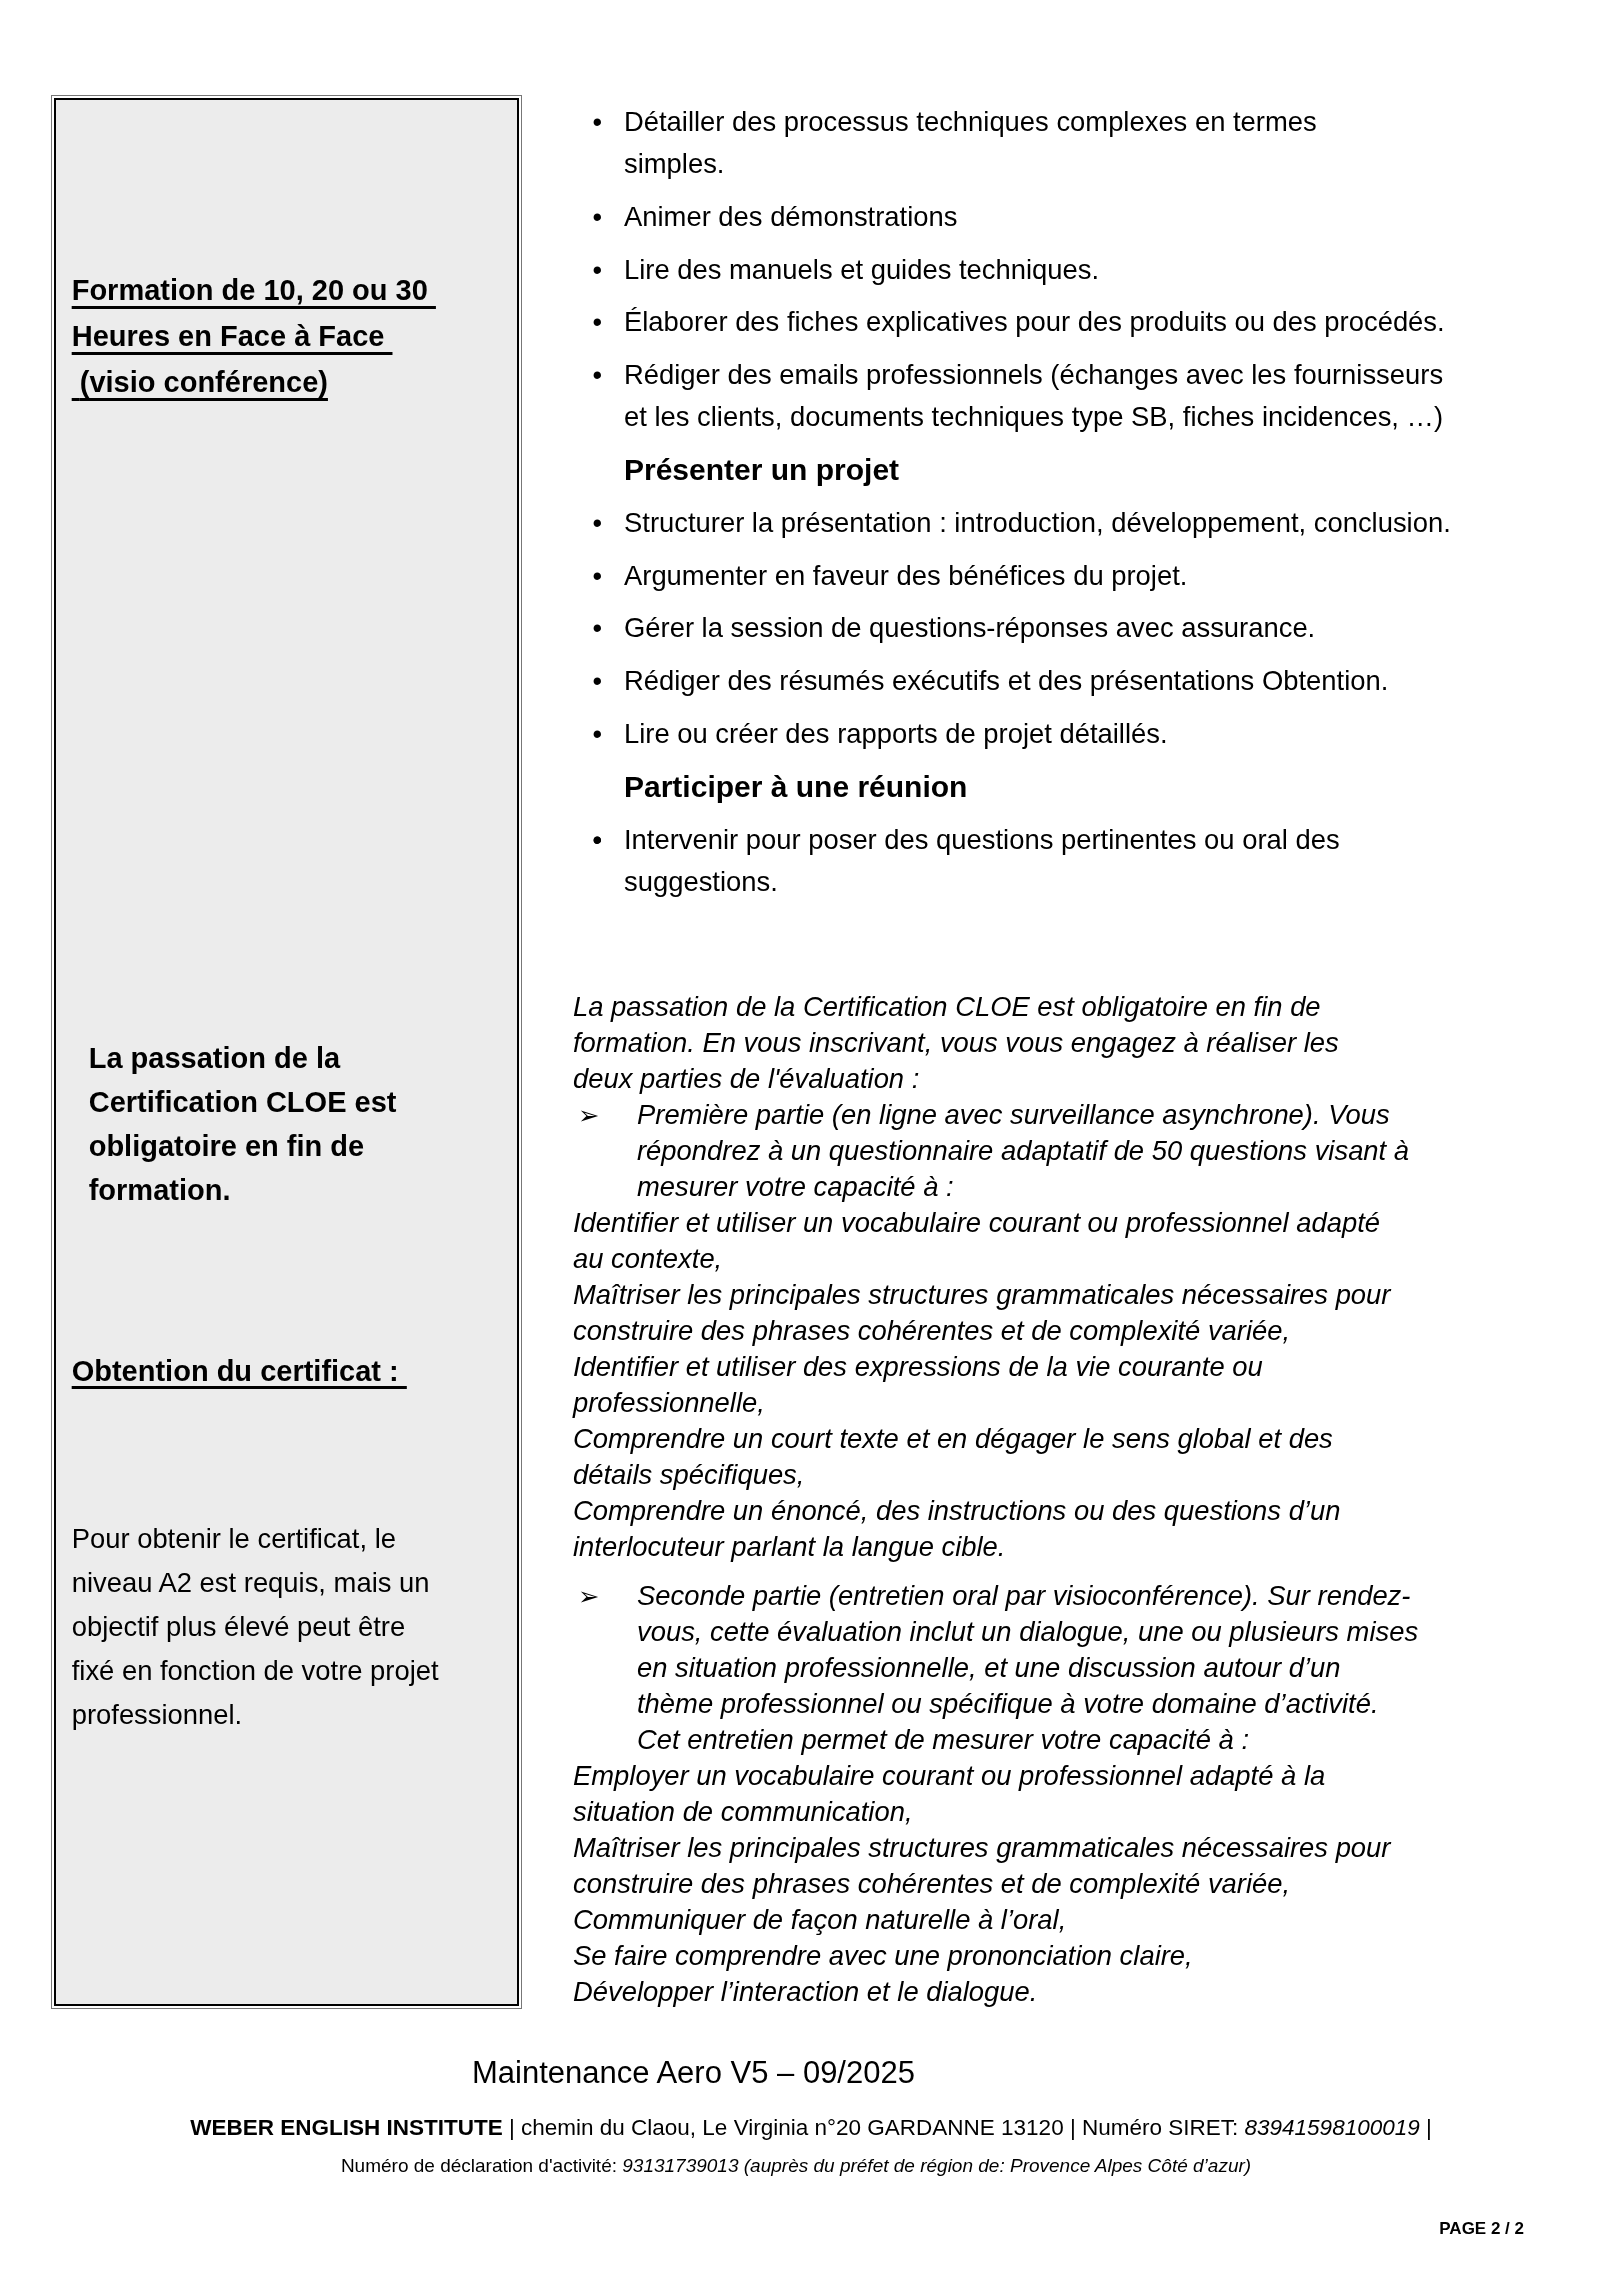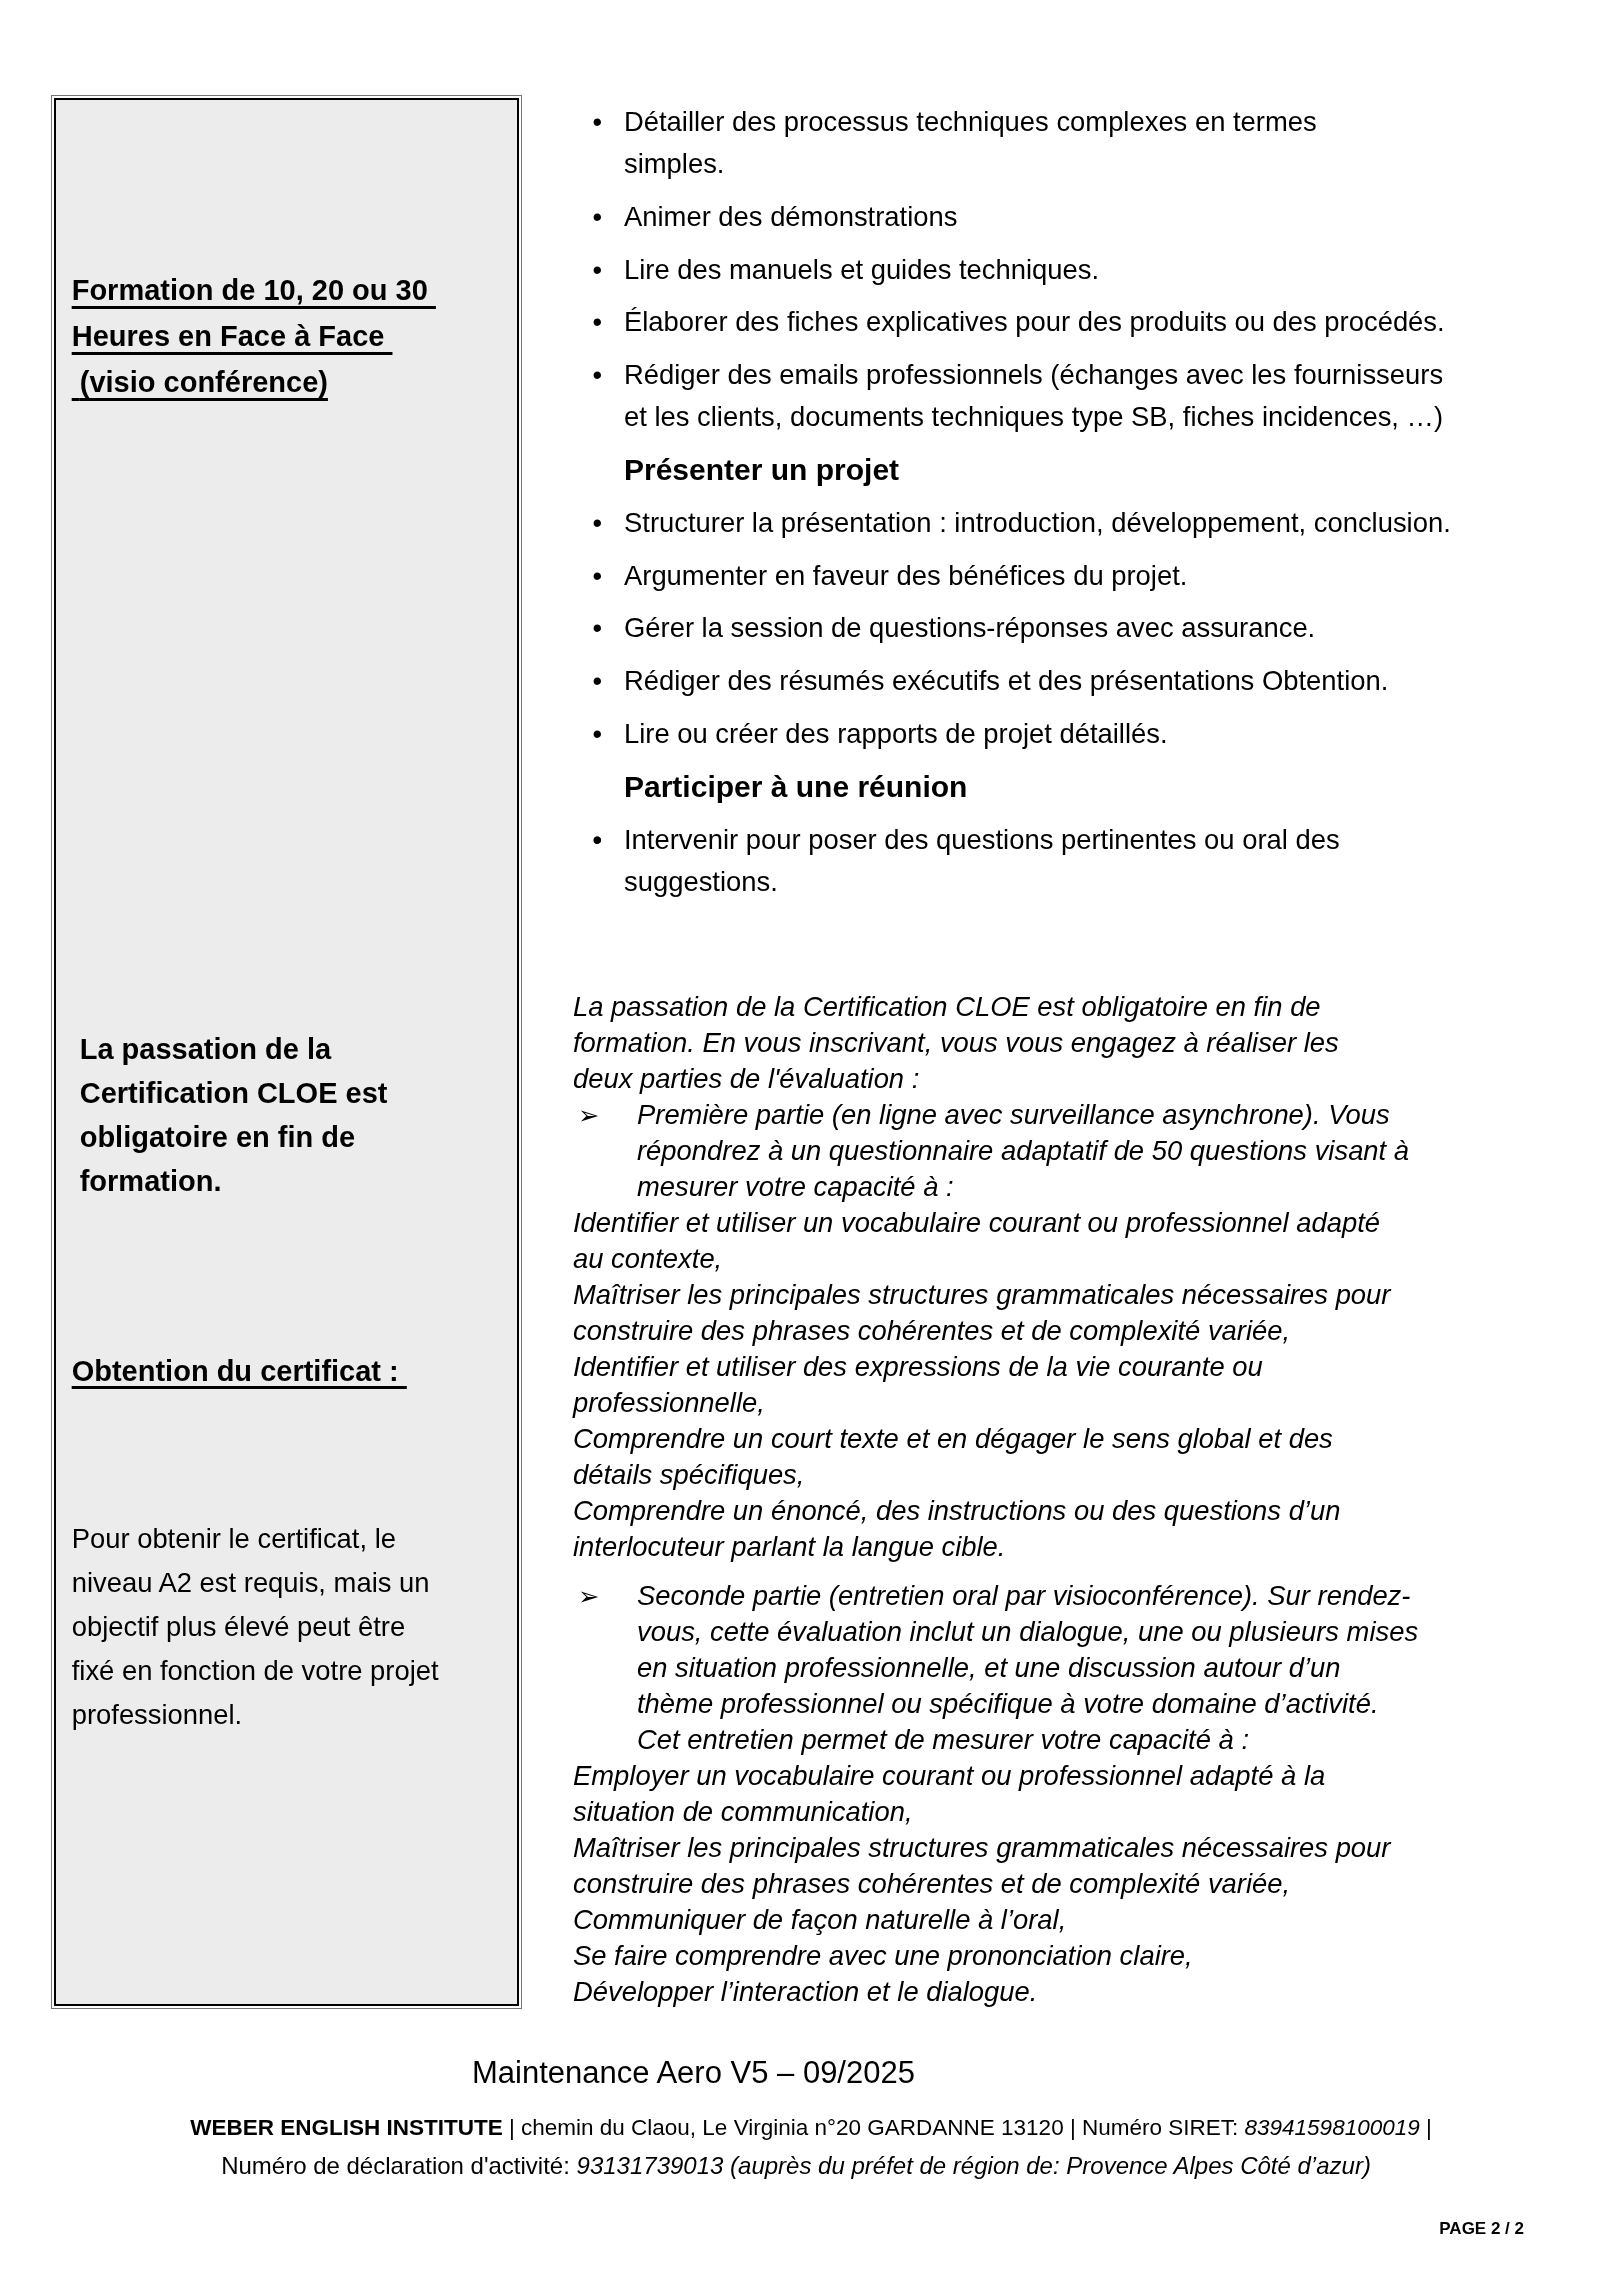--- a/index.html
+++ b/index.html
@@ -27,21 +27,21 @@
   .sb-heading{
     top:167px;
     font-size:29px;font-weight:bold;line-height:46px;
     text-decoration:underline;
     text-decoration-thickness:2.9px;
     text-underline-offset:5.9px;
     margin:0;
   }
   .sb-passation{
     top:919px;
-    font-size:29px;font-weight:bold;line-height:44px;margin:8px;
+    font-size:29px;font-weight:bold;line-height:44px;margin:17px;
   }
   .sb-obtention{top:1161px;font-size:27.4px;line-height:44px;margin:0;}
   .sb-obtention .obt-title{
     font-weight:bold;font-size:29px;
     text-decoration:underline;text-decoration-thickness:2.9px;text-underline-offset:4.9px;
     white-space:pre-wrap;
   }
   .sb-obtention .obt-body{white-space:pre-wrap;margin-top:36px;}
   
   .content{
@@ -78,21 +78,21 @@
   .doc-version{
     position:absolute;left:472px;top:2053px;
     font-size:31px;line-height:39px;
   }
   .org-line{
     position:absolute;left:0;top:2109px;width:1622px;
     text-align:center;font-size:22.5px;line-height:37px;
   }
   .decl-line{
     position:absolute;left:0;top:2147px;width:1592px;
-    text-align:center;font-size:24px;line-height:37px;
+    text-align:center;font-size:19px;line-height:37px;
   }
   .b{font-weight:bold;}
   .it{font-style:italic;}
   .page-indicator{
     position:absolute;right:98px;top:2219px;
     font-size:17px;font-weight:bold;
   }
 </style>
 </head>
 <body>

